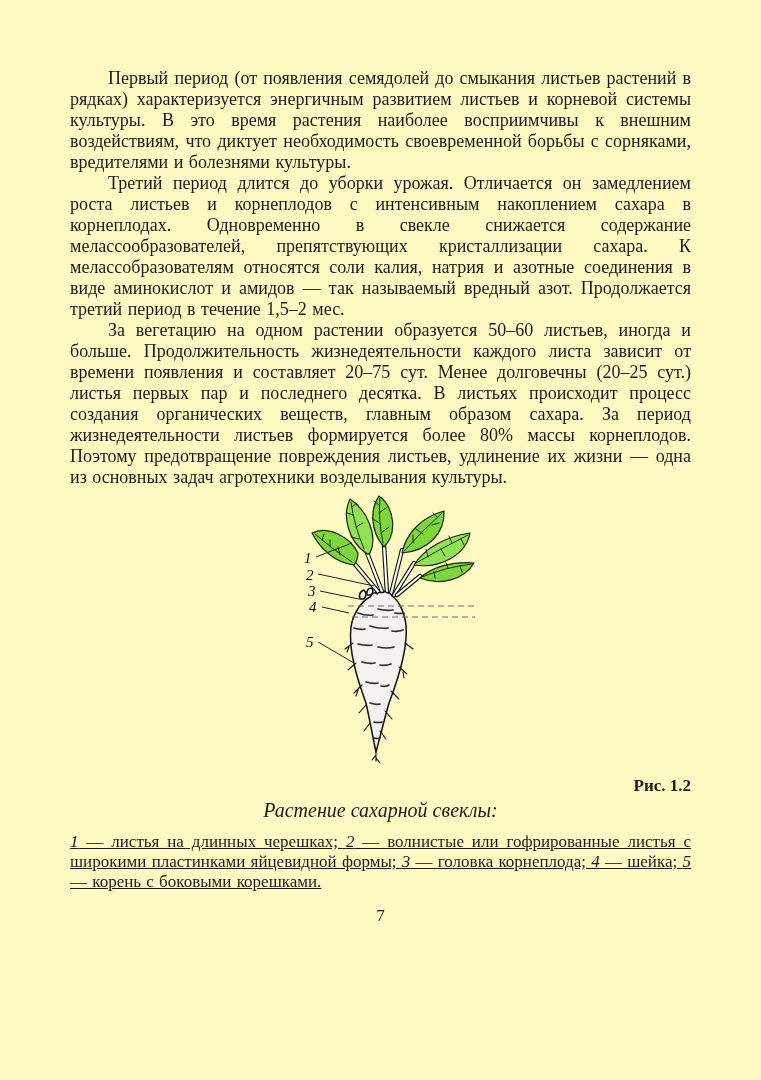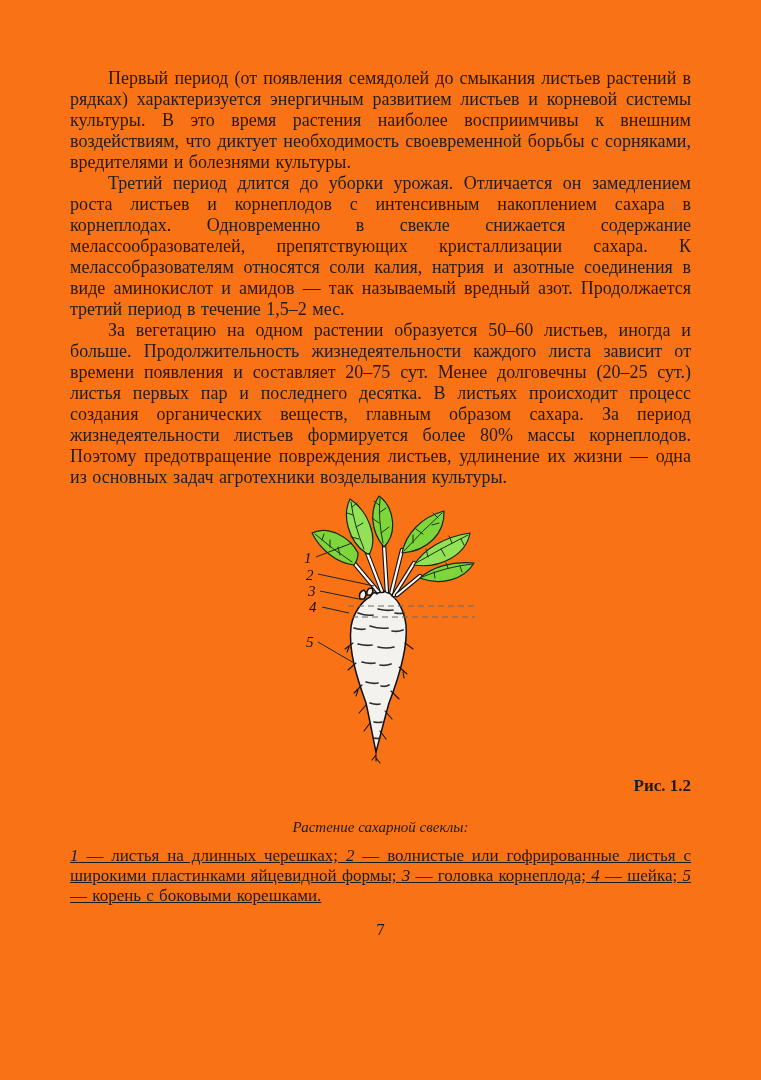--- a/index.html
+++ b/index.html
@@ -1,21 +1,21 @@
 <!DOCTYPE html>
 <html lang="ru"><head>
 <meta charset="utf-8">
 <style>
   * { margin:0; padding:0; box-sizing:border-box; }
   html,body { background:#e8e8e8; }
   .page {
     position:relative;
     width:761px; height:1080px;
     margin:0 auto;
-    background:#f97316;
+    background:#fef9c3;
     color:#1c1c1c;
     font-family:"Liberation Serif", serif;
     padding:68px 70px 0 70px;
     overflow:hidden;
   }
   .body-text p {
     font-size:18px;
     line-height:21px;
     text-align:justify;
     text-indent:38px;
@@ -41,22 +41,22 @@
 
   .fig-caption {
     text-align:right;
     font-weight:bold;
     font-size:17px;
     margin-top:11px;
   }
   .fig-subcaption {
     text-align:center;
     font-style:italic;
-    font-size:15px;
-    margin-top:23px;
+    font-size:20px;
+    margin-top:3px;
   }
   .fig-legend {
     margin-top:10px;
     font-size:17px;
     line-height:20px;
     text-align:justify;
     word-spacing:1px;
     text-decoration:underline;
   }
   .lg-num { font-style:italic; }

